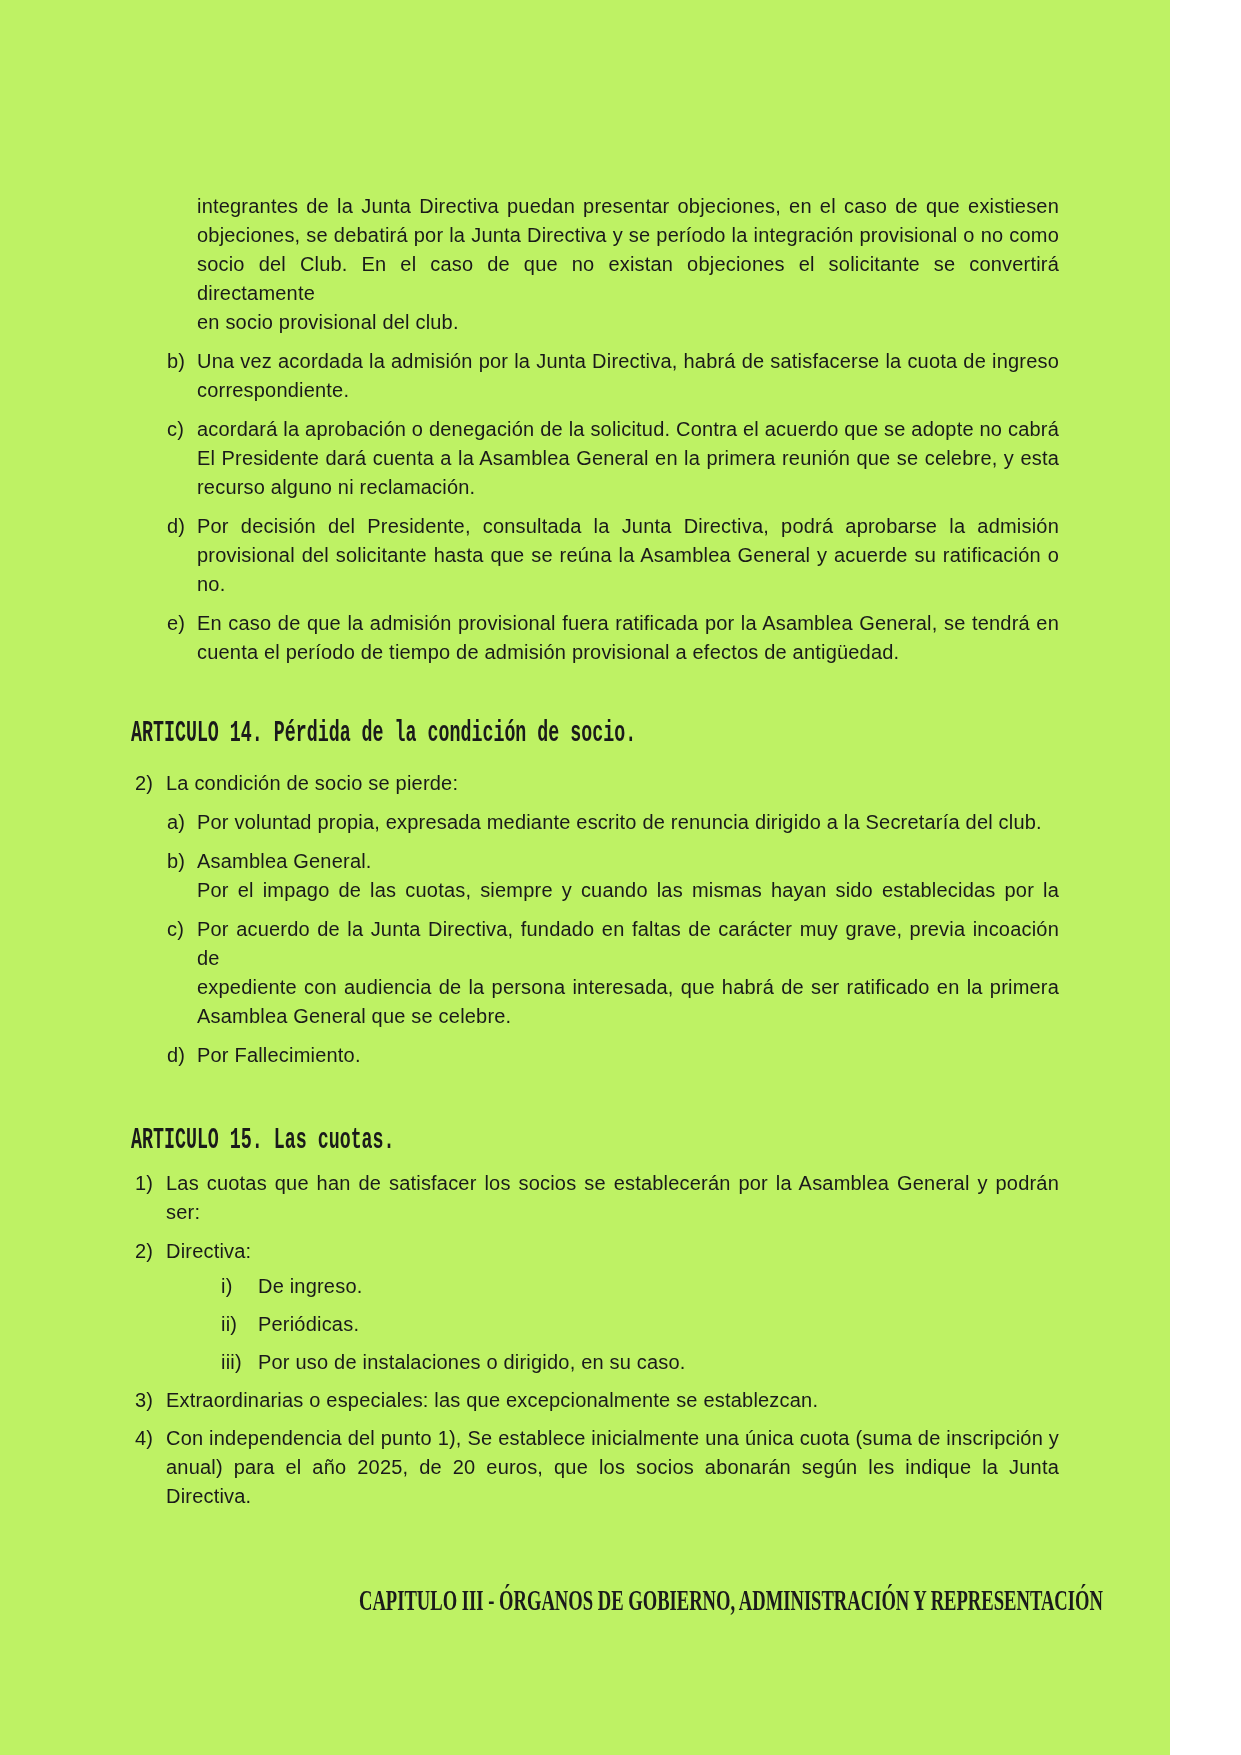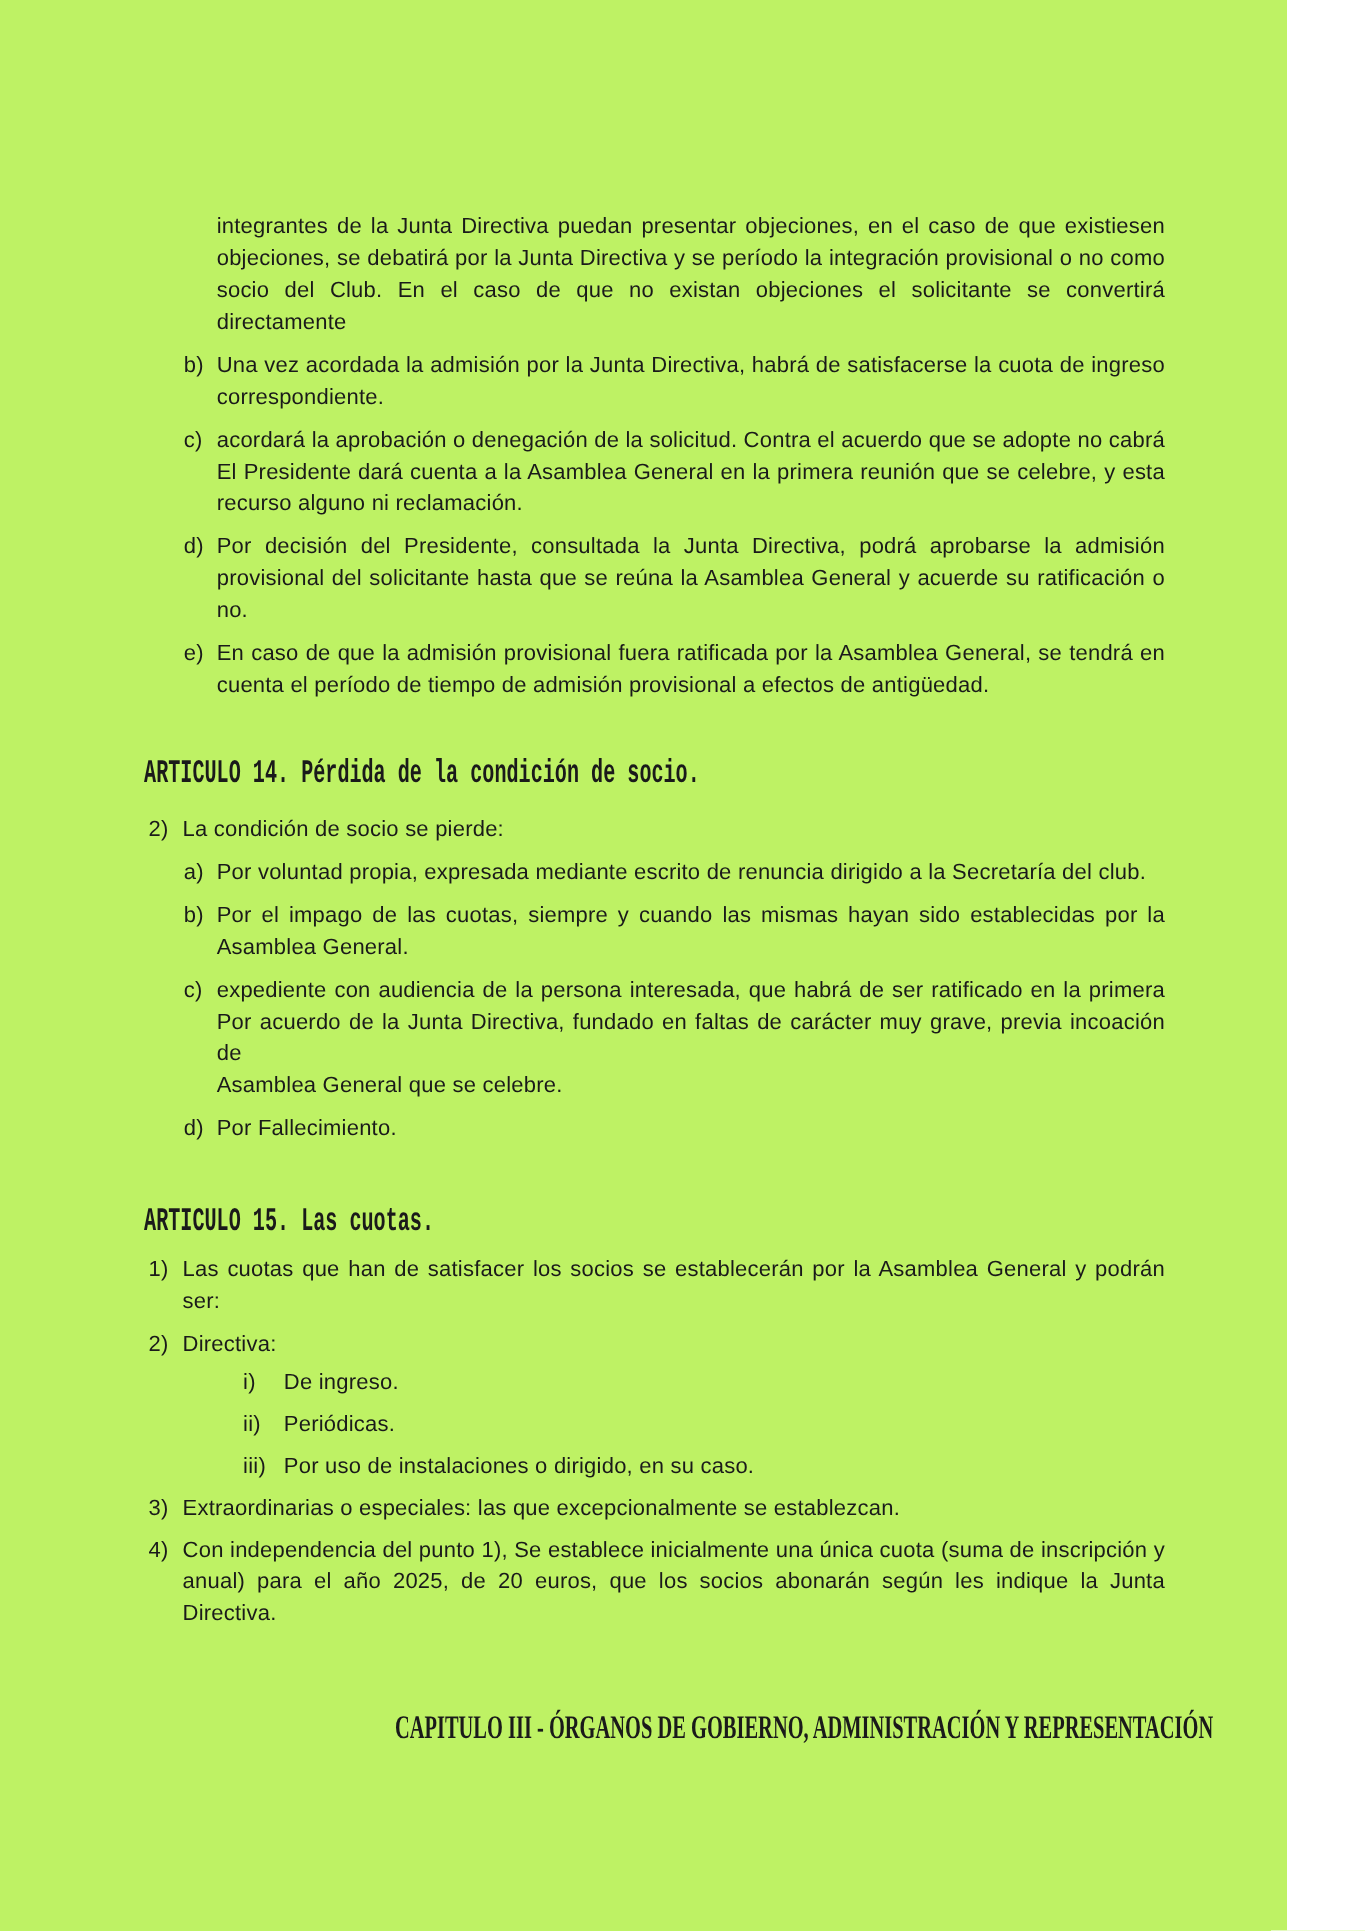--- a/index.html
+++ b/index.html
@@ -45,20 +45,21 @@
 </style>
 </head>
 <body>
 
 <div class="page">
 
   <div class="li p-letter sp10">
     <div class="ln">integrantes de la Junta Directiva puedan presentar objeciones, en el caso de que existiesen</div>
     <div class="ln">objeciones, se debatirá por la Junta Directiva y se período la integración provisional o no como</div>
     <div class="ln">socio del Club. En el caso de que no existan objeciones el solicitante se convertirá directamente</div>
+    <div class="ln last">en socio provisional del club.</div>
   </div>
 
   <div class="li p-letter sp10">
     <span class="marker">b)</span>
     <div class="ln">Una vez acordada la admisión por la Junta Directiva, habrá de satisfacerse la cuota de ingreso</div>
     <div class="ln last">correspondiente.</div>
   </div>
 
   <div class="li p-letter sp10">
     <span class="marker">c)</span>
@@ -89,28 +90,28 @@
     <div class="ln last">La condición de socio se pierde:</div>
   </div>
 
   <div class="li p-letter sp10">
     <span class="marker">a)</span>
     <div class="ln last">Por voluntad propia, expresada mediante escrito de renuncia dirigido a la Secretaría del club.</div>
   </div>
 
   <div class="li p-letter sp10">
     <span class="marker">b)</span>
+    <div class="ln last">Asamblea General.</div>
     <div class="ln">Por el impago de las cuotas, siempre y cuando las mismas hayan sido establecidas por la</div>
-    <div class="ln last">Asamblea General.</div>
   </div>
 
   <div class="li p-letter sp10">
     <span class="marker">c)</span>
+    <div class="ln">Por acuerdo de la Junta Directiva, fundado en faltas de carácter muy grave, previa incoación de</div>
     <div class="ln">expediente con audiencia de la persona interesada, que habrá de ser ratificado en la primera</div>
-    <div class="ln">Por acuerdo de la Junta Directiva, fundado en faltas de carácter muy grave, previa incoación de</div>
     <div class="ln last">Asamblea General que se celebre.</div>
   </div>
 
   <div class="li p-letter sp54">
     <span class="marker">d)</span>
     <div class="ln last">Por Fallecimiento.</div>
   </div>
 
   <div class="h-art sp13">
     <span>ARTICULO 15. Las cuotas.</span>

